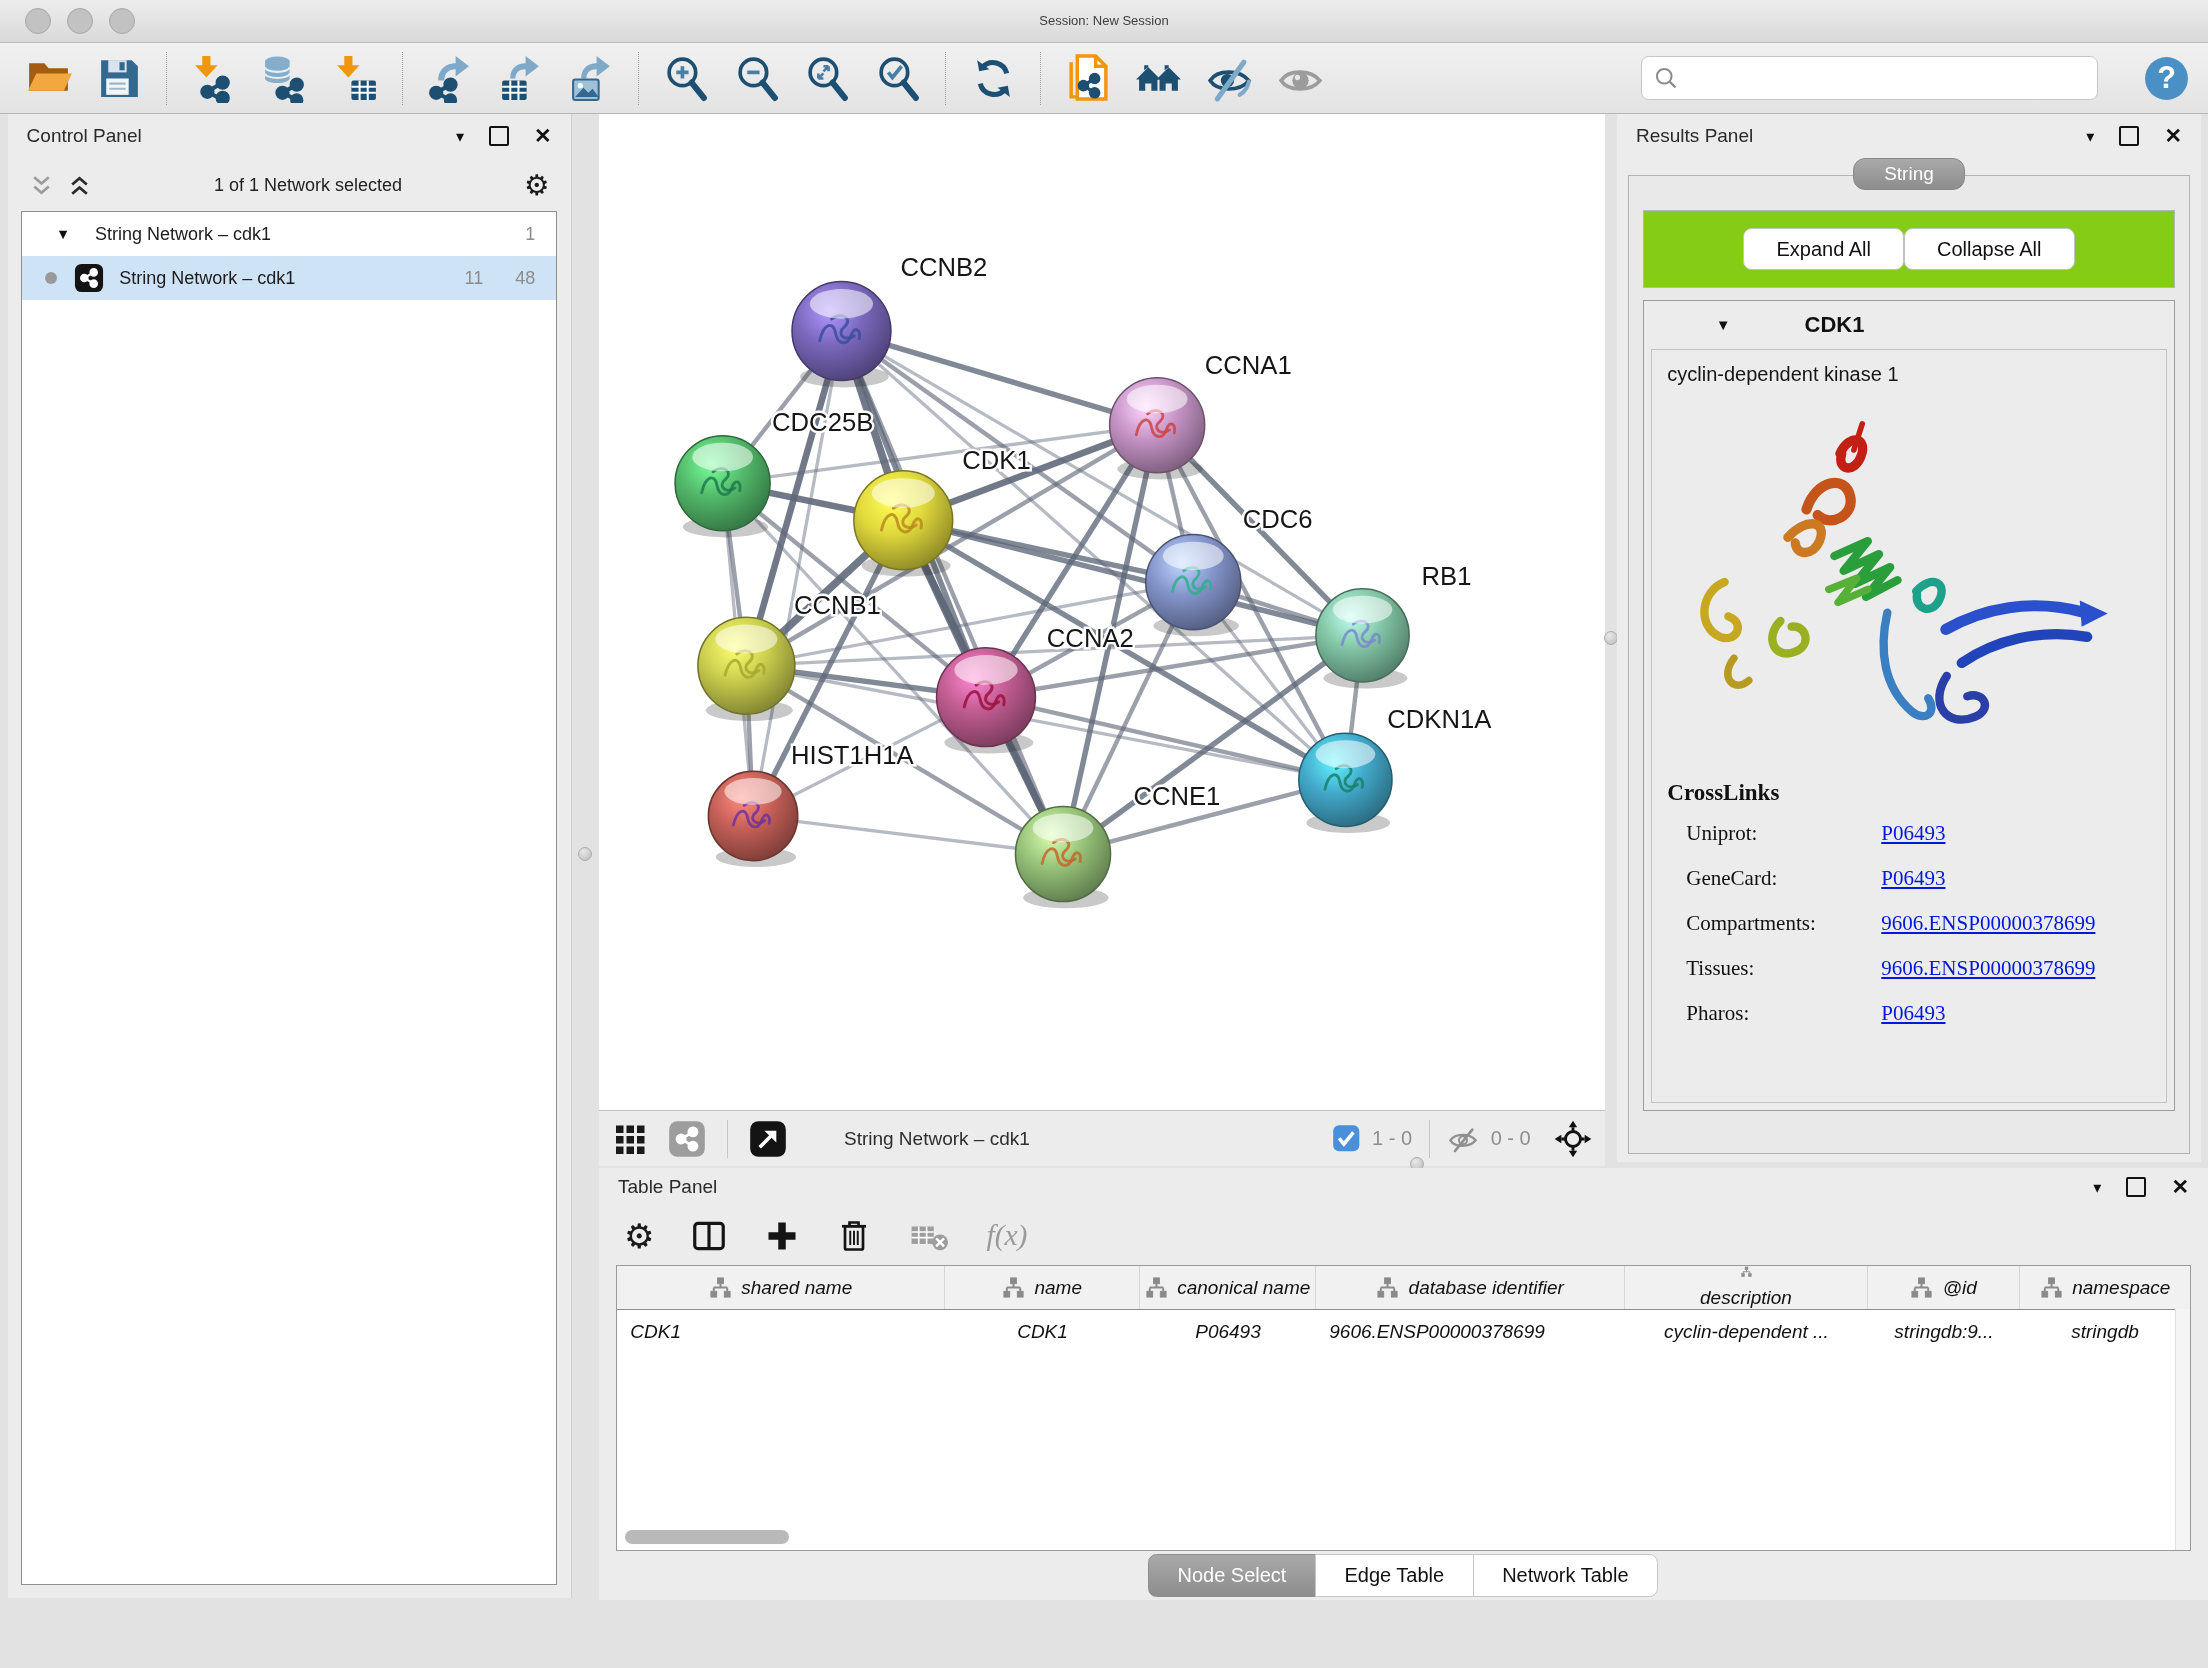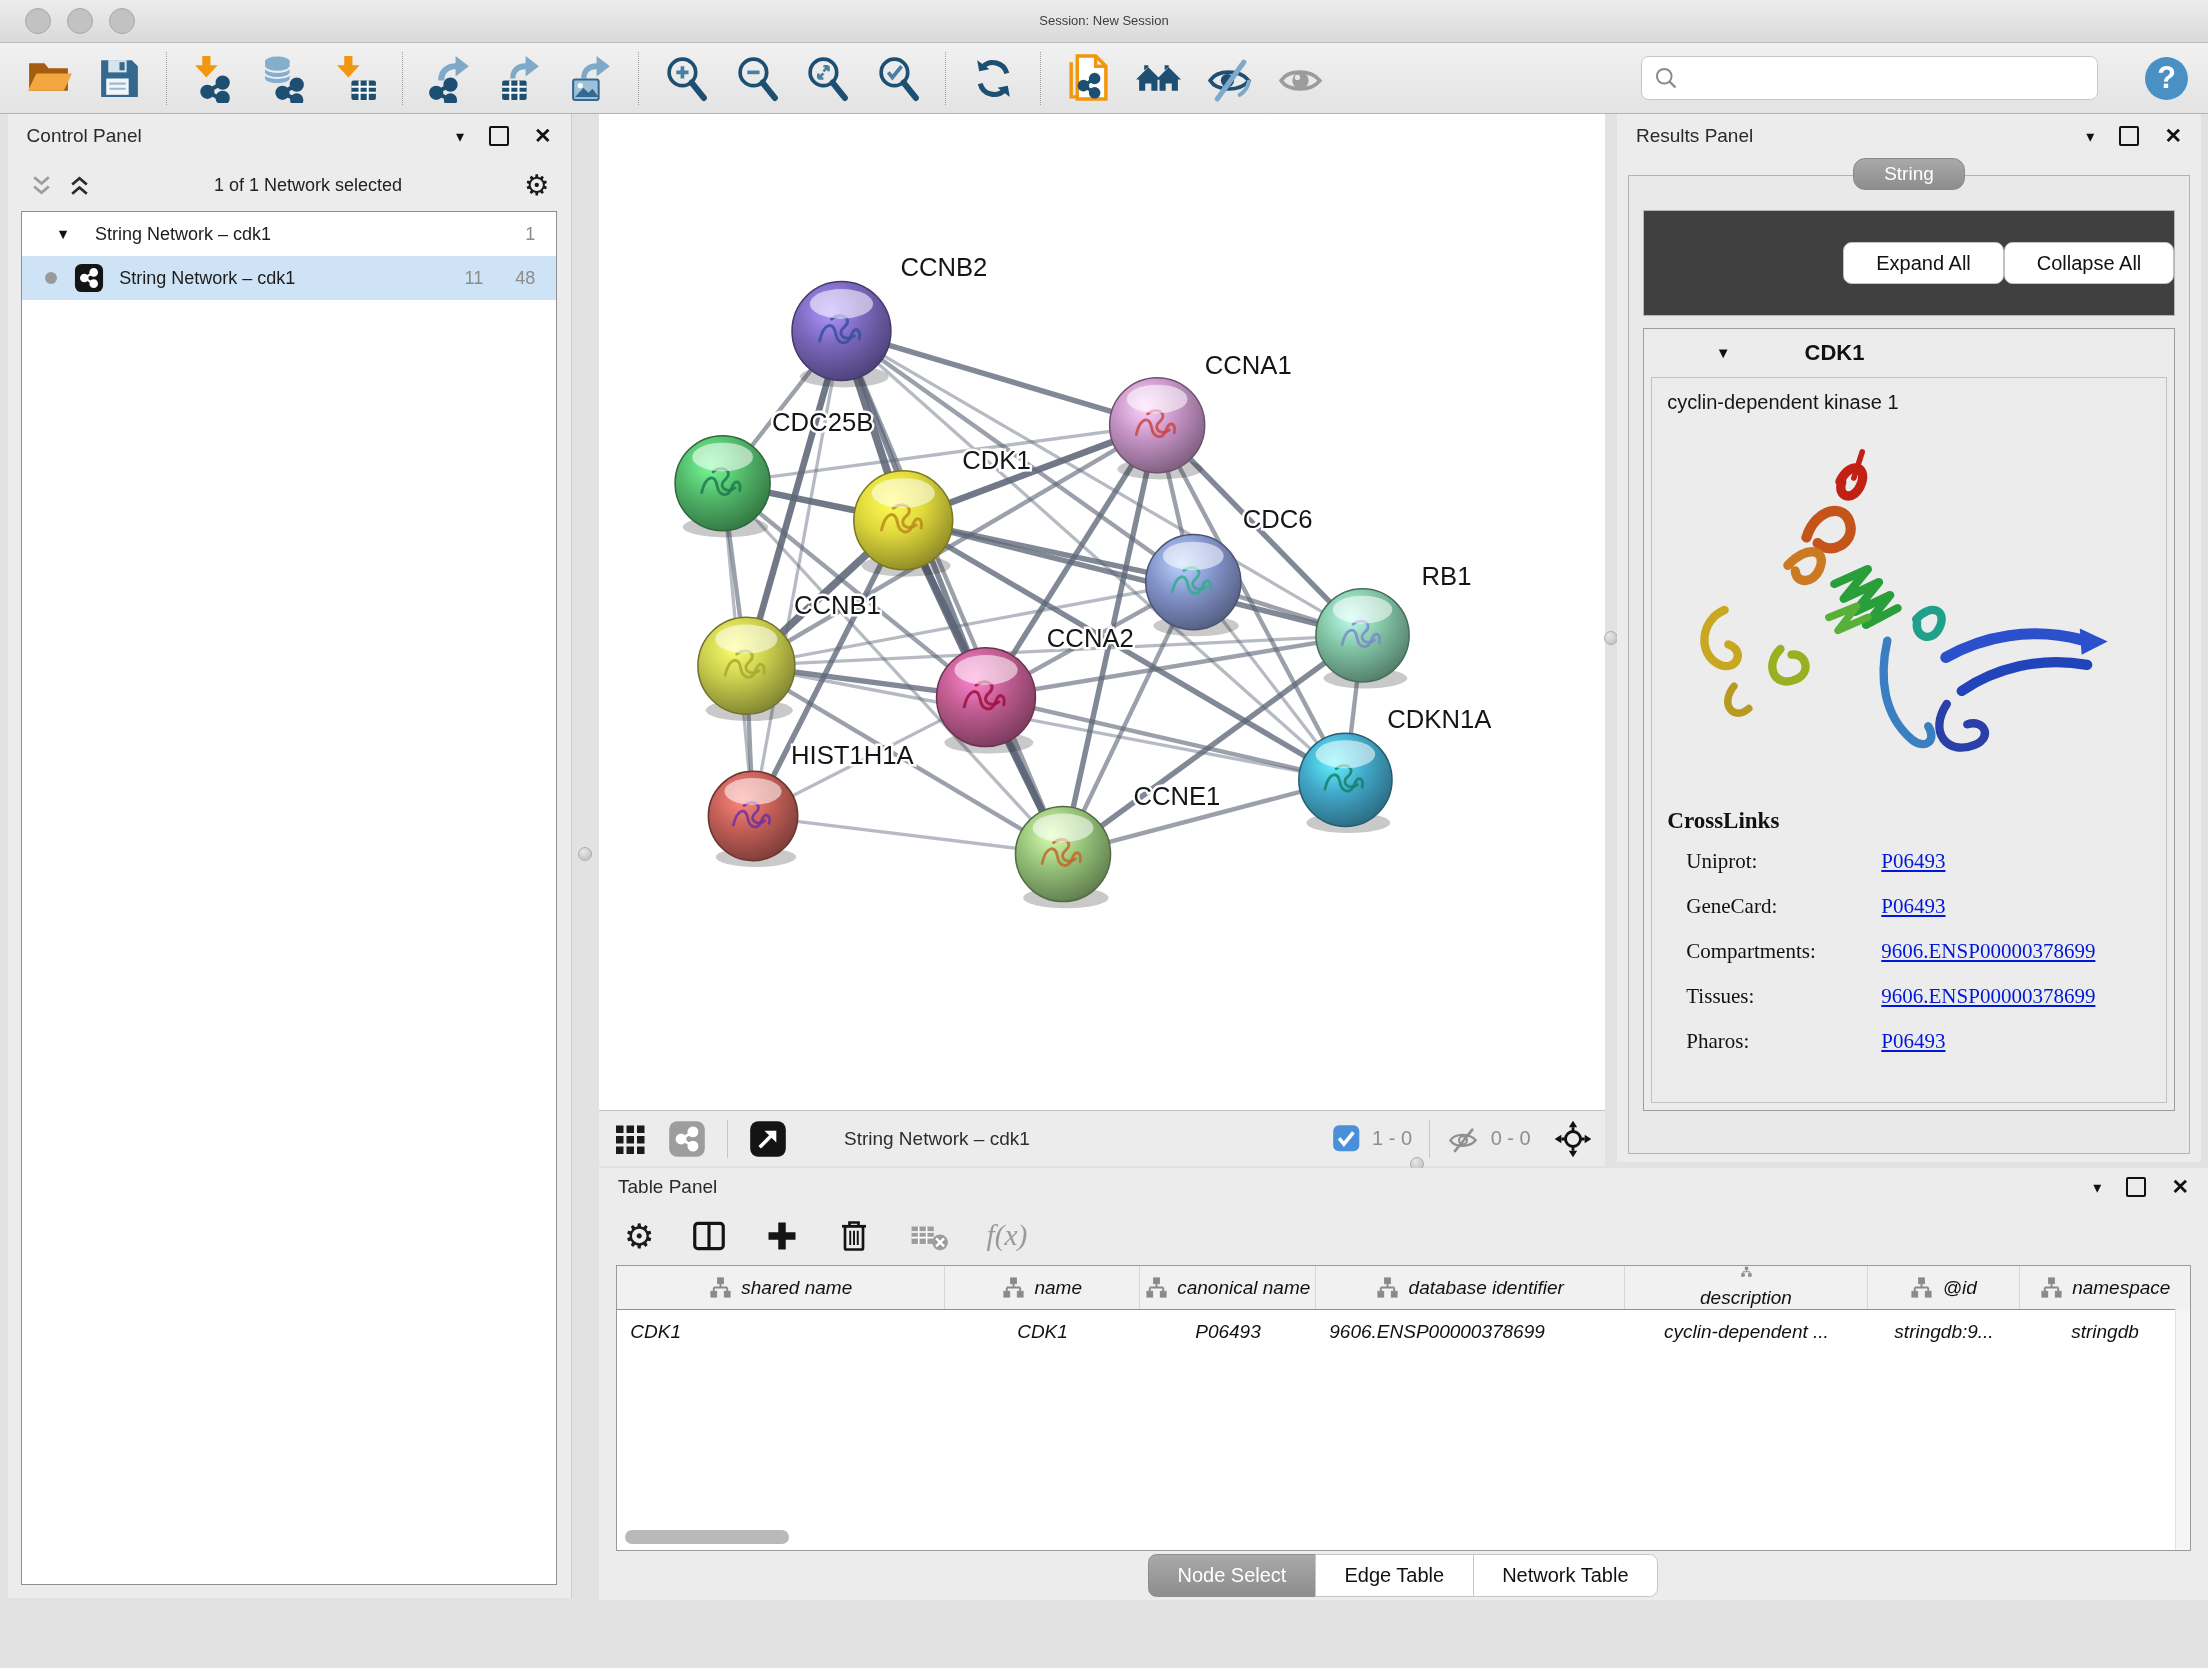--- a/index.html
+++ b/index.html
@@ -60,22 +60,22 @@
   .nt-count{font-size:20px;color:#8e8e8e;}
   
   .split-dot{position:absolute;width:14.3px;height:14.3px;border-radius:50%;
     background:radial-gradient(circle at 35% 30%,#e8e8e8,#b9b9b9);border:1px solid #adadad;box-sizing:border-box;}
   
   #results-panel{position:absolute;left:1617px;top:114px;width:584px;height:1048px;background:#ececec;display:flex;flex-direction:column;}
   .string-tab{align-self:center;background:linear-gradient(#a9a9a9,#8d8d8d);color:#fff;font-size:19px;
      padding:4px 30px;border-radius:12px;border:1px solid #898989;margin-bottom:-15px;z-index:2;}
   .results-box{margin:0 11.4px 7.6px;border:1px solid #b2b2b2;background:#e9e9e9;flex:1;
      display:flex;flex-direction:column;padding-top:28.5px;min-height:0;}
-  .btn-row{margin:5.7px 13.3px 11.4px;border:1px solid #b6b6b6;background:#404040;
-     display:flex;justify-content:flex-end;align-items:center;padding:31px 0;flex:none;}
+  .btn-row{margin:5.7px 13.3px 11.4px;border:1px solid #b6b6b6;background:#84cc16;
+     display:flex;justify-content:center;align-items:center;padding:17px 0;flex:none;}
   .rp-btn{background:#fff;border:1px solid #c2c2c2;border-radius:8.6px;padding:8.6px 32px;font-size:20px;color:#111;}
   .entry-box{margin:0 13.3px 42px;border:1px solid #9d9d9d;background:#ececec;flex:1;display:flex;flex-direction:column;min-height:0;}
   .entry-header{display:flex;align-items:center;height:48px;flex:none;}
   .entry-header .tri{font-size:15px;margin:0 0 0 72px;color:#111;}
   .entry-header .ename{font-size:22px;font-weight:bold;margin-left:74px;color:#111;}
   .entry-body{flex:1;margin:0 7.6px 7.6px;border:1px solid #c2c2c2;padding:9.5px 15px;overflow:hidden;}
   .entry-desc{font-size:20px;color:#161616;margin:3.8px 0 5.7px;}
   .crosslinks{font-family:"Liberation Serif",serif;margin-top:3.8px;}
   .crosslinks .xl-title{font-size:23px;font-weight:bold;margin:5.7px 0 15px;color:#111;}
   .xl-row{display:flex;margin:0 0 20px 19px;font-size:21px;}

